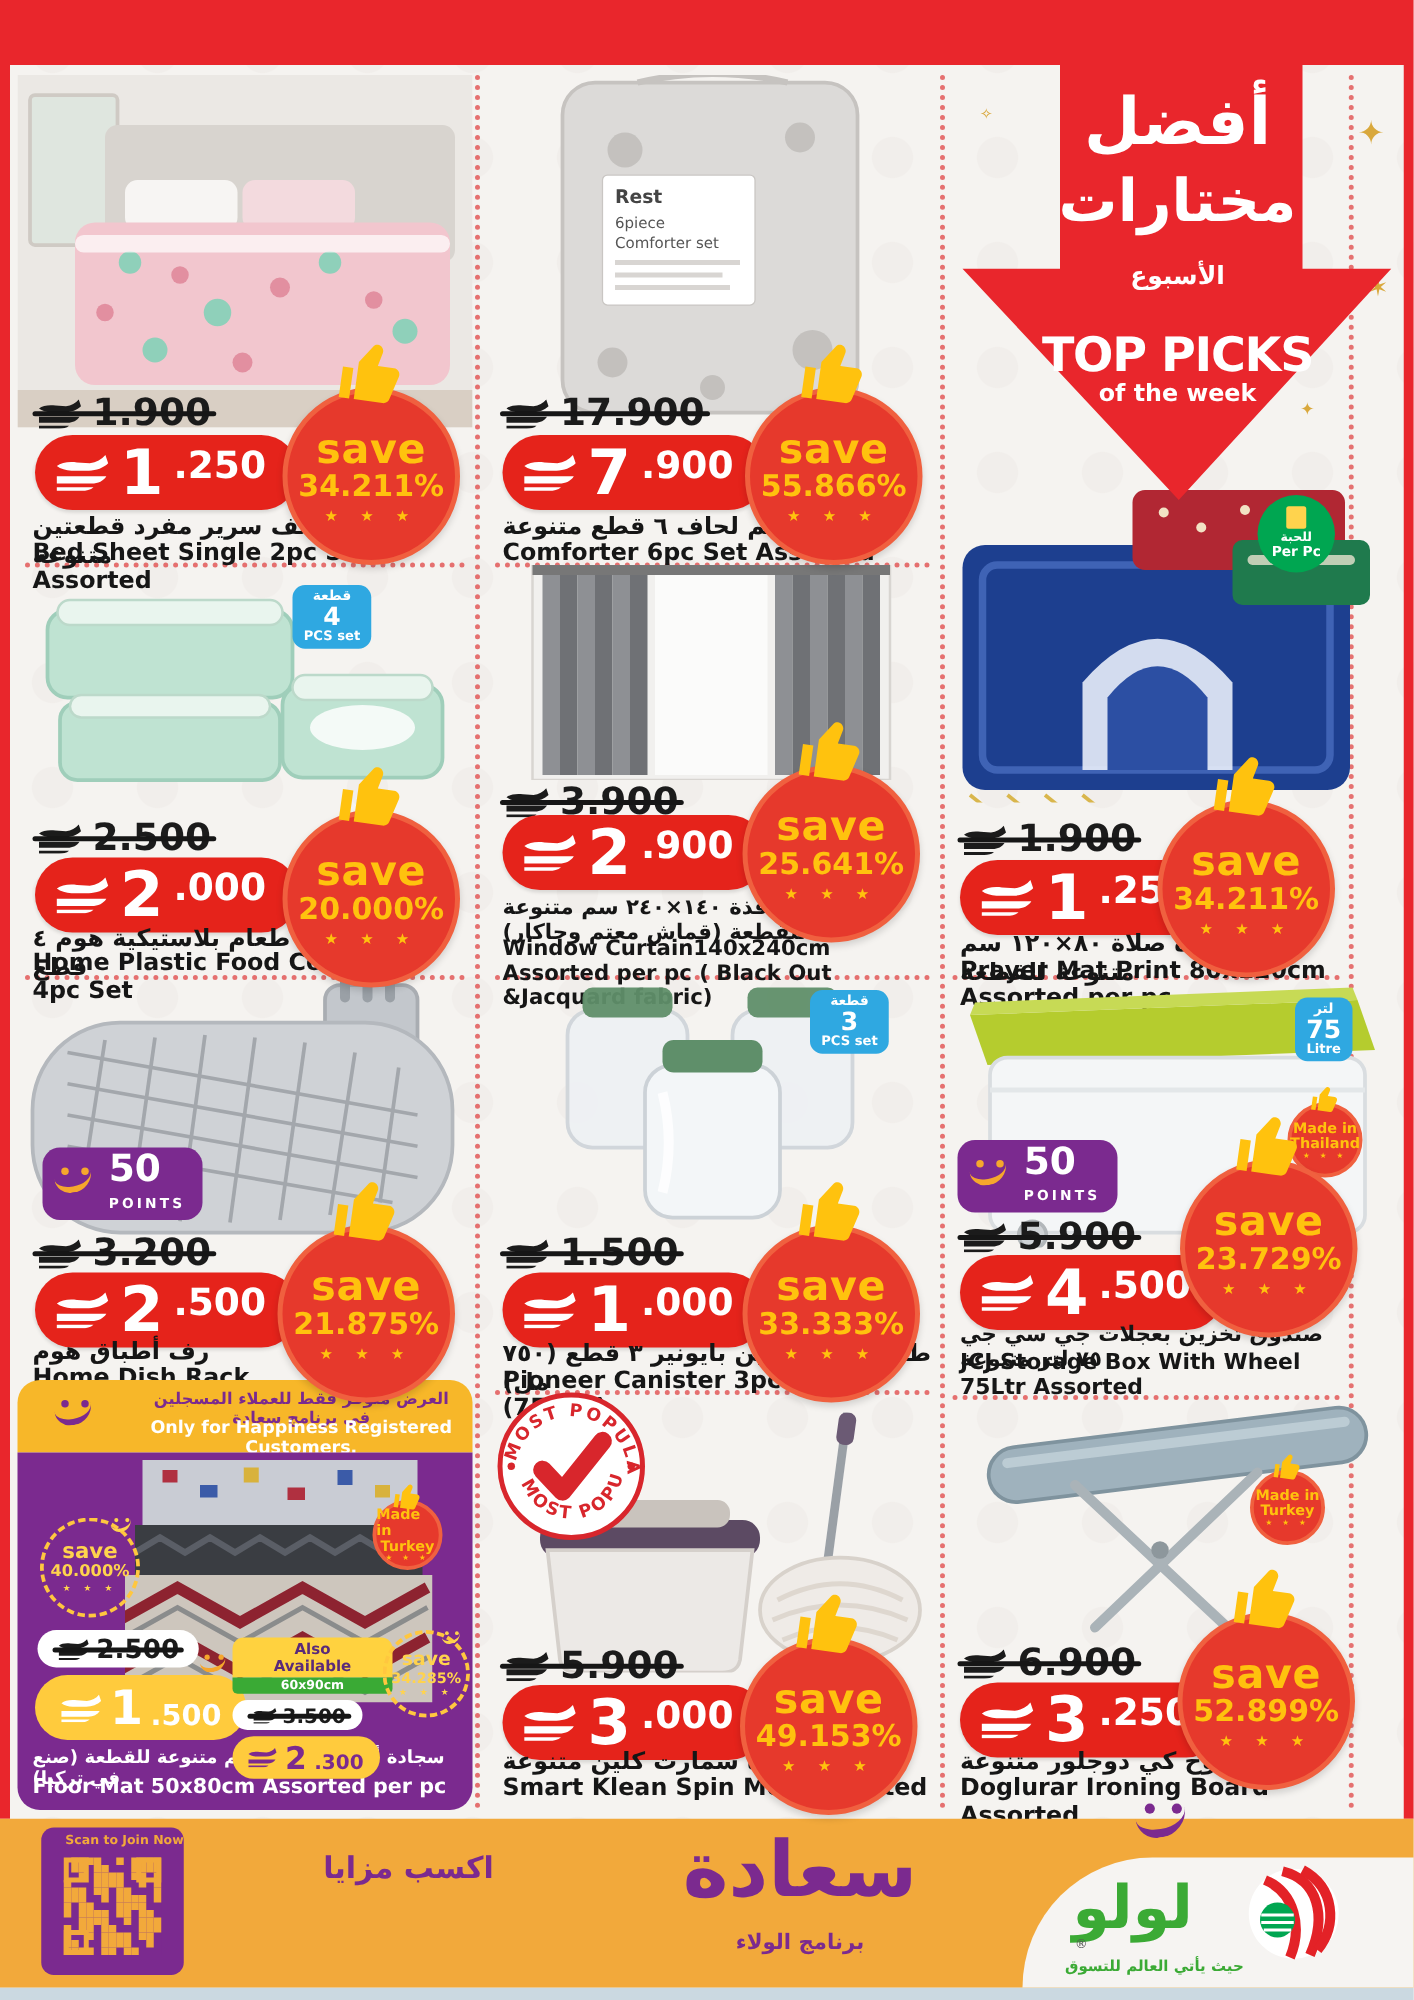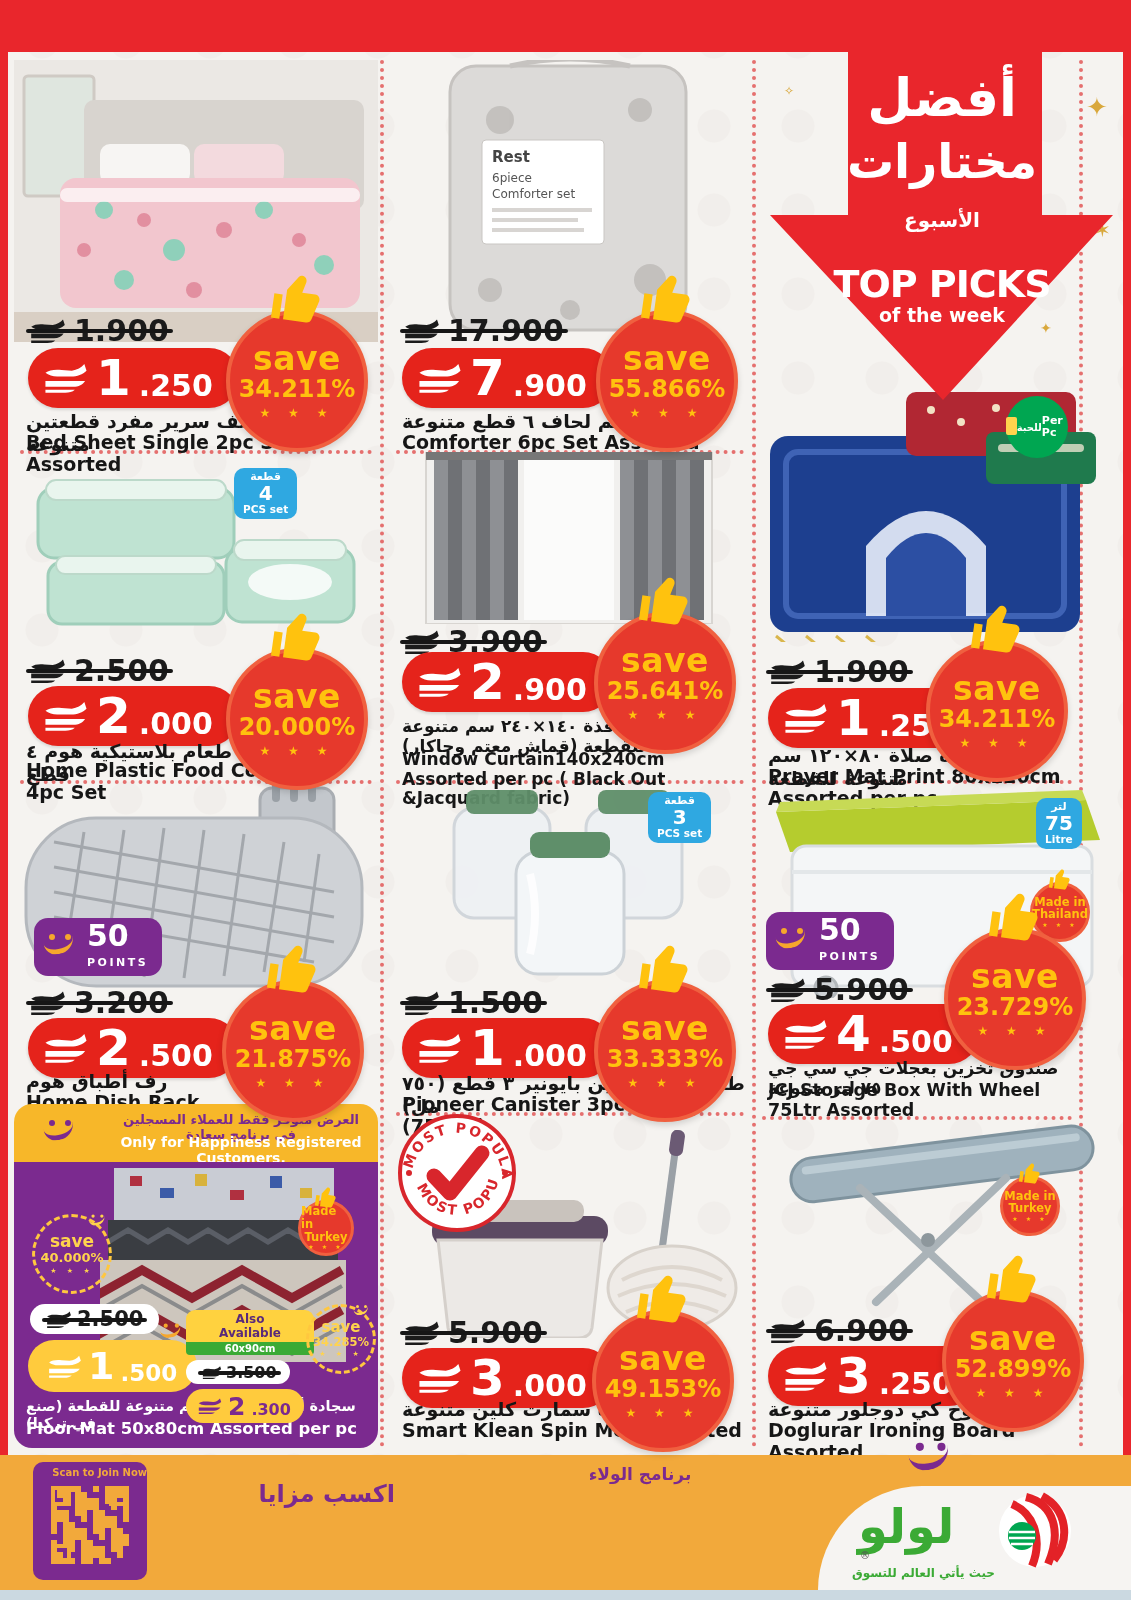--- a/index.html
+++ b/index.html
@@ -17,21 +17,21 @@
   .imgbox{position:absolute;left:0;top:0;right:0}
   
   .old-row{position:absolute;display:flex;align-items:center;color:#1b1b1b;font-weight:700;font-size:30px}
   .strike{position:relative;display:flex;align-items:center;gap:8px;padding:0 2px}
   .strike::after{content:"";position:absolute;left:-2px;right:-2px;top:46%;height:4px;background:#161616;border-radius:2px}
   .rial{width:36px;height:24px;fill:currentColor}
   .rial-w{width:44px;height:30px;fill:#fff}
   
   .pill{position:absolute;background:#E5231B;color:#fff;border-radius:60px;display:flex;align-items:center;gap:8px;height:60px;padding:0 26px 0 16px;box-shadow:0 2px 3px rgba(0,0,0,.12)}
   .pill .int{font-size:50px;font-weight:800;line-height:1}
-  .pill .dec{font-size:30px;font-weight:800;align-self:flex-end;padding-bottom:7px;line-height:1}
+  .pill .dec{font-size:30px;font-weight:800;align-self:flex-end;padding-bottom:20px;line-height:1}
   
   .save{position:absolute;width:142px;height:142px;border-radius:50%;background:#E6392C;border:4px solid #F0603F;display:flex;flex-direction:column;align-items:center;justify-content:center;color:#FFC20E;z-index:4;box-shadow:0 3px 6px rgba(0,0,0,.15)}
   .save .w{font-size:33px;font-weight:800;line-height:1;letter-spacing:.5px}
   .save .p{font-size:24px;font-weight:800;line-height:1.2}
   .save .stars{font-size:12px;letter-spacing:7px;margin-top:3px;color:#FFC20E}
   .thumb{position:absolute;top:-42px;left:50%;transform:translateX(-50%) rotate(8deg);width:62px;height:56px;fill:#FFC20E}
   .thumb-mini{position:absolute;top:-17px;left:50%;transform:translateX(-50%) rotate(8deg);width:26px;height:24px;fill:#FFC20E}
   
   .name-ar{position:absolute;left:12px;width:345px;font-size:19px;font-weight:700;color:#161616;direction:rtl;text-align:left;line-height:1.2}
   .name-en{position:absolute;left:12px;width:348px;font-size:19px;font-weight:700;color:#161616;line-height:1.15}
@@ -42,21 +42,21 @@
   .smiley{position:relative;display:inline-block;width:34px;height:24px;color:#F6A72C}
   .smiley i{position:absolute;display:block;width:6px;height:6px;border-radius:50%;background:currentColor}
   .smiley .e1{left:5px;top:0}.smiley .e2{left:21px;top:0}
   .smiley .m{left:0;top:4px;width:30px;height:16px;background:none;border-radius:0;border-bottom:5px solid currentColor;border-radius:0 0 18px 14px;transform:rotate(-8deg)}
   
   .mini-circle{position:absolute;width:60px;height:60px;border-radius:50%;background:#E6392C;border:3px solid #F0603F;color:#FFC20E;display:flex;flex-direction:column;align-items:center;justify-content:center;font-size:11.5px;font-weight:800;line-height:1.1;z-index:4}
   .mini-circle .stars{font-size:6px;letter-spacing:3px;margin-top:1px}
   
   .blue-badge{position:absolute;background:#2FA8E1;border-radius:10px;color:#fff;text-align:center;padding:3px 9px 4px;font-weight:800;line-height:1.05;z-index:3}
   .blue-badge .a{font-size:11px}.blue-badge .n{font-size:20px}.blue-badge .l{font-size:10.5px}
-  .green-badge{position:absolute;width:62px;height:62px;border-radius:50%;background:#00A651;color:#fff;display:flex;align-items:center;justify-content:center;font-weight:700;line-height:1.1;z-index:3}
+  .green-badge{position:absolute;width:62px;height:62px;border-radius:50%;background:#00A651;color:#fff;display:flex;flex-direction:column;align-items:center;justify-content:center;font-weight:700;line-height:1.1;z-index:3}
   .green-badge .sq{width:16px;height:18px;background:#FFD34D;border-radius:2px;margin-bottom:2px}
   .green-badge .a{font-size:10px}.green-badge .l{font-size:11px;font-weight:800}
   
   .tile{position:absolute;border-radius:18px;overflow:visible}
   .tile-header{position:absolute;left:0;top:0;right:0;height:58px;background:#F7B729;border-radius:18px 18px 0 0}
   .tile-body{position:absolute;left:0;top:58px;right:0;bottom:0;background:#7B2A8F;border-radius:0 0 18px 18px}
   .hh-ar{position:absolute;top:8px;left:104px;right:14px;font-size:13px;font-weight:700;color:#7B2A8F;direction:rtl;text-align:center}
   .hh-en{position:absolute;top:30px;left:104px;right:14px;font-size:14px;font-weight:800;color:#fff;text-align:center}
   .save-outline{position:absolute;border-radius:50%;border:3px dashed #FFC73F;color:#FFD34D;display:flex;flex-direction:column;align-items:center;justify-content:center;font-weight:800;z-index:4}
   .save-outline .w{font-size:17px;line-height:1}.save-outline .p{font-size:13px;line-height:1.3}
@@ -74,21 +74,21 @@
   
   .footer{position:absolute;left:0;top:1455px;width:1131px;height:135px;background:#F2A93B}
   .scanbox{position:absolute;left:33px;top:1462px;width:114px;height:118px;background:#7B2A8F;border-radius:10px;z-index:2}
   .scanbox .t{position:absolute;top:5px;left:0;right:0;text-align:right;color:#F2A93B;font-weight:800;font-size:10px}
   .qr{position:absolute;left:18px;top:24px;width:78px;height:78px;display:grid;grid-template-columns:repeat(13,1fr);grid-template-rows:repeat(13,1fr);background:#7B2A8F}
   .qr i{display:block}.qr .on{background:#F2A93B}
   .qr-f{position:absolute;width:20px;height:20px;border:4px solid #F2A93B;background:transparent}
   .benefits{position:absolute;left:170px;top:1478px;width:225px;text-align:right;color:#7B2A8F;font-weight:800;font-size:24px;line-height:33px;direction:rtl}
   .saada{position:absolute;left:505px;top:1462px;width:270px;text-align:center;color:#7B2A8F}
   .saada .big{font-size:62px;font-weight:800;line-height:1.1}
-  .saada .sub{font-size:17px;font-weight:700;letter-spacing:4px;margin-top:2px}
+  .saada .sub{font-size:17px;font-weight:700;letter-spacing:4px;margin-top:14px}
   .blob{position:absolute;left:818px;top:1486px;width:313px;height:104px;background:#f6f4f2;border-radius:110px 0 0 0}
   .lulu-ar{position:absolute;left:40px;top:16px;font-size:48px;font-weight:800;color:#3BAA35;line-height:1}
   .lulu-tag{position:absolute;left:34px;top:80px;font-size:12px;font-weight:700;color:#3BAA35;letter-spacing:1px;direction:rtl}
   .rmark{position:absolute;left:42px;top:64px;font-size:10px;color:#555}
   .foot-smiley{position:absolute;left:915px;top:1447px;color:#7B2A8F;transform:scale(1.35);z-index:3}
 </style>
 </head>
 <body>
 
 <svg width="0" height="0" style="position:absolute" aria-hidden="true">
@@ -918,20 +918,21 @@
   <div class="qr-f" style="left:18px;top:24px"></div>
   <div class="qr-f" style="left:76px;top:24px"></div>
   <div class="qr-f" style="left:18px;top:82px"></div>
 </div>
 
 <div class="benefits">
   <div>اكسب مزايا</div>
 </div>
 
 <div class="saada">
+  <div class="big">سعادة</div>
   <div class="sub">برنامج الولاء</div>
 </div>
 
 <span class="smiley foot-smiley">
     <i class="e1"></i>
     <i class="e2"></i>
     <i class="m"></i>
   </span>
 
 <div class="blob">

